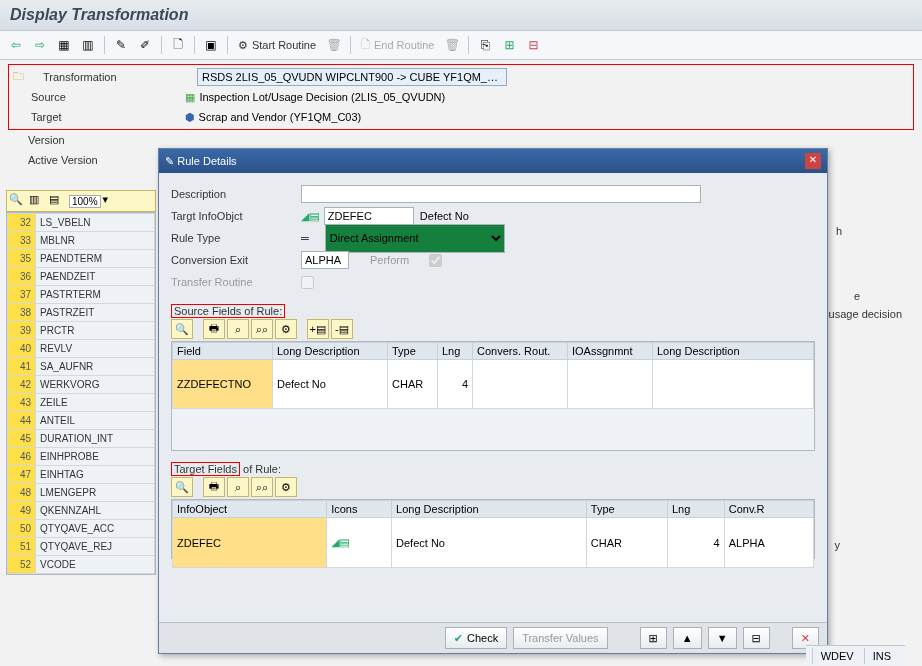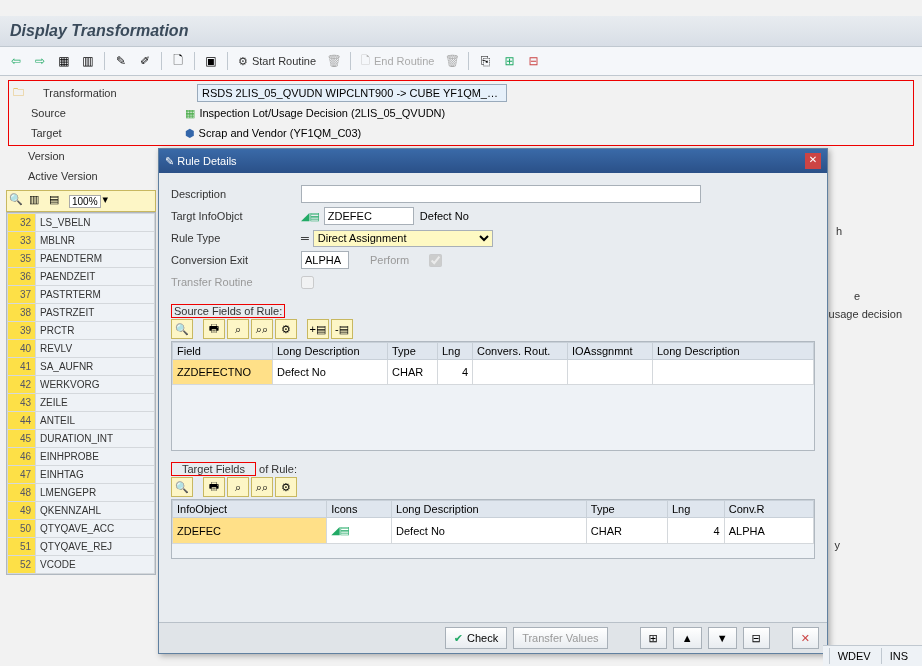--- a/index.html
+++ b/index.html
@@ -1,17 +1,17 @@
 <!DOCTYPE html>
 <html><head>
 <meta charset="utf-8">
 <style>
 * { box-sizing: border-box; margin: 0; padding: 0; font-family: Arial, sans-serif; font-size: 11px; }
 body { background: #f2f2f2; width: 922px; height: 666px; overflow: hidden; position: relative; }
-.title-bar { background: linear-gradient(#e8ecf0,#d8dee6); padding: 6px 10px; font-size: 16px; font-style: italic; font-weight: bold; color: #3a4a5a; border-bottom: 1px solid #c0c8d0; margin-top: 16px; }
+.title-bar { background: linear-gradient(#e8ecf0,#d8dee6); padding: 6px 10px; font-size: 16px; font-style: italic; font-weight: bold; color: #3a4a5a; border-bottom: 1px solid #c0c8d0; }
 .toolbar { background: #f5f7fa; padding: 4px 6px; border-bottom: 1px solid #c0c8d0; display: flex; gap: 4px; align-items: center; }
 .toolbar .tbtn { width: 20px; height: 20px; display: inline-flex; align-items: center; justify-content: center; border: 1px solid transparent; cursor: pointer; font-size: 12px; }
 .toolbar .sep { width: 1px; height: 18px; background: #c0c8d0; margin: 0 2px; }
 .toolbar .txt { color: #333; padding: 0 4px; cursor: pointer; display: inline-flex; align-items: center; gap: 4px; }
 .header-block { padding: 4px 8px; }
 .hb-row { display: flex; align-items: center; height: 20px; }
 .hb-row .lbl { width: 160px; color: #333; }
 .hb-row .val { display: flex; align-items: center; gap: 4px; }
 .hb-row .val input { background: #e6f0fa; border: 1px solid #9ab; padding: 1px 4px; height: 18px; width: 310px; }
 .redbox { border: 1px solid #e00; }
@@ -24,33 +24,33 @@
 .lt-grid td { border: 1px solid #d4d8dc; padding: 1px 4px; height: 18px; background: #eef2f6; color: #333; font-size: 10px; }
 .lt-grid td.num { width: 28px; text-align: right; background: #fde047; color: #556; }
 .dialog { position: absolute; left: 158px; top: 148px; width: 670px; height: 506px; background: #e8ecf0; border: 1px solid #6080a0; box-shadow: 2px 2px 6px rgba(0,0,0,0.3); }
 .dlg-title { background: linear-gradient(#3a6aa8,#2a5088); color: #fff; font-size: 12px; padding: 4px 6px; display: flex; justify-content: space-between; align-items: center; }
 .dlg-close { width: 16px; height: 16px; background: #c44; color: #fff; text-align: center; line-height: 14px; cursor: pointer; font-size: 10px; }
 .dlg-body { padding: 10px 12px; background: #e8ecf0; height: 440px; overflow: auto; }
 .frow { display: flex; align-items: center; height: 22px; }
 .frow .flbl { width: 130px; color: #333; }
 .frow input[type=text] { border: 1px solid #a8b0b8; background: #fff; padding: 1px 3px; height: 18px; }
 .frow .ro { background: #e6f0fa; }
-.frow select { border: 1px solid #a8b0b8; background: #fef9c3; height: 17px; }
+.frow select { border: 1px solid #a8b0b8; background: #15803d; height: 29px; margin-left: 12px; }
 .sect-title { margin-top: 12px; margin-bottom: 2px; color: #333; }
 .mini-tb { display: flex; gap: 2px; margin: 2px 0; }
 .mini-tb .mbtn { width: 22px; height: 20px; border: 1px solid #c8b860; background: #fdf6c6; display: inline-flex; align-items: center; justify-content: center; cursor: pointer; font-size: 11px; }
 .grid { border: 1px solid #b0b8c0; background: #eef2f6; }
 .grid table { border-collapse: collapse; width: 100%; }
 .grid th { background: #dfe6ee; border: 1px solid #c8d0d8; text-align: left; padding: 2px 4px; font-weight: normal; font-size: 11px; }
-.grid td { border: 1px solid #d4d8dc; padding: 6px 4px; background: #fff; font-size: 11px; height: 18px; }
+.grid td { border: 1px solid #d4d8dc; padding: 18px 4px; background: #fff; font-size: 11px; height: 18px; }
 .grid td.hl { background: #ffe088; }
 .dlg-footer { position: absolute; bottom: 0; left: 0; right: 0; background: #e0e4e8; border-top: 1px solid #b8c0c8; padding: 4px 8px; display: flex; justify-content: flex-end; gap: 6px; align-items: center; }
 .fbtn { border: 1px solid #a8b0b8; background: linear-gradient(#fff,#e8ecf0); padding: 2px 8px; height: 22px; cursor: pointer; display: inline-flex; align-items: center; gap: 4px; font-size: 11px; }
 .fbtn.dis { color: #999; }
-.statusbar { position: absolute; bottom: 0; right: 0; display: flex; gap: 2px; padding: 2px 6px; background: #eef2f6; border-top: 1px solid #c0c8d0; font-size: 10px; }
+.statusbar { position: absolute; bottom: 0; right: 17px; display: flex; gap: 2px; padding: 2px 6px; background: #eef2f6; border-top: 1px solid #c0c8d0; font-size: 10px; }
 .statusbar .cell { border-left: 1px solid #c0c8d0; padding: 2px 8px; }
 </style>
 </head>
 <body>
 
 <div class="title-bar">Display Transformation</div>
 
 <div class="toolbar">
   <span class="tbtn" style="color:#2a6">⇦</span>
   <span class="tbtn" style="color:#2a6">⇨</span>
@@ -280,21 +280,21 @@
           <td>CHAR</td>
           <td style="text-align:right">4</td>
           <td class="redbox"></td>
           <td></td>
           <td></td>
         </tr>
       </tbody>
         </table>
     </div>
 
-    <div class="sect-title"><span class="redbox" style="padding:0 10px">Target Fields</span> of Rule:</div>
+    <div class="sect-title"><span class="redbox" style="padding:0 2px">Target Fields</span> of Rule:</div>
     <div class="mini-tb">
       <span class="mbtn">🔍</span>
       <span style="width:6px"></span>
       <span class="mbtn">🖶</span>
       <span class="mbtn">⌕</span>
       <span class="mbtn">⌕⌕</span>
       <span class="mbtn">⚙</span>
     </div>
     <div class="grid" style="height:60px">
       <table>

